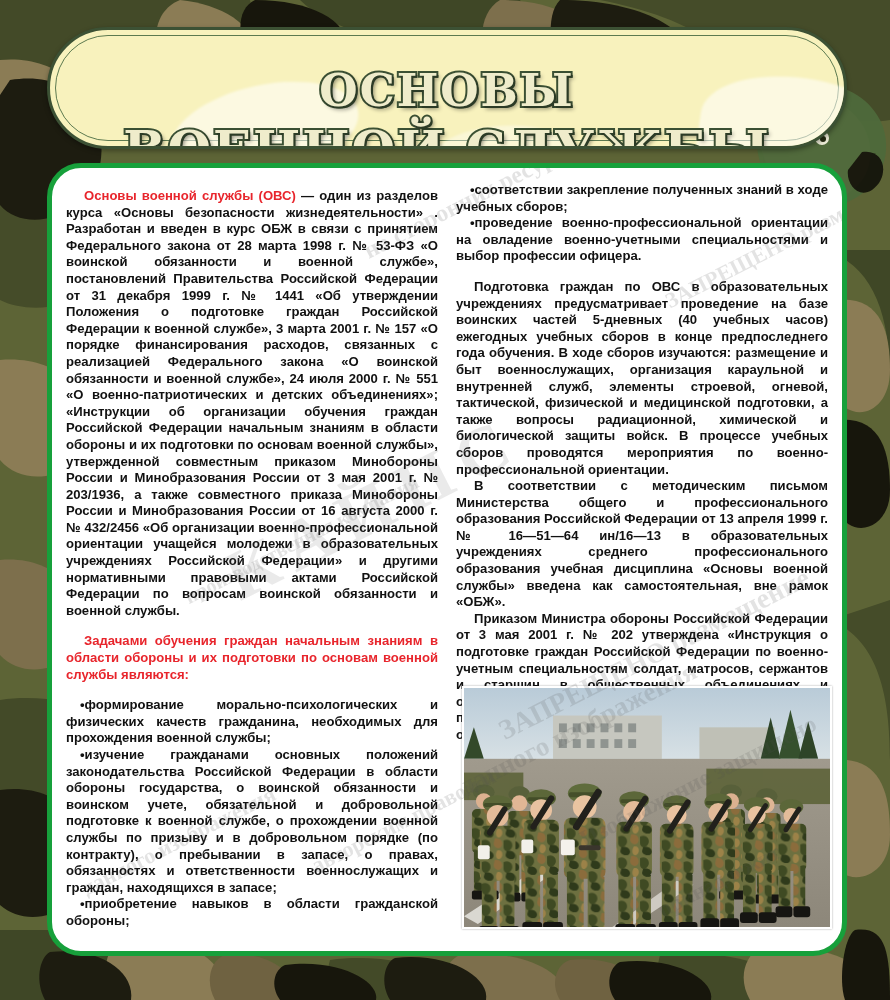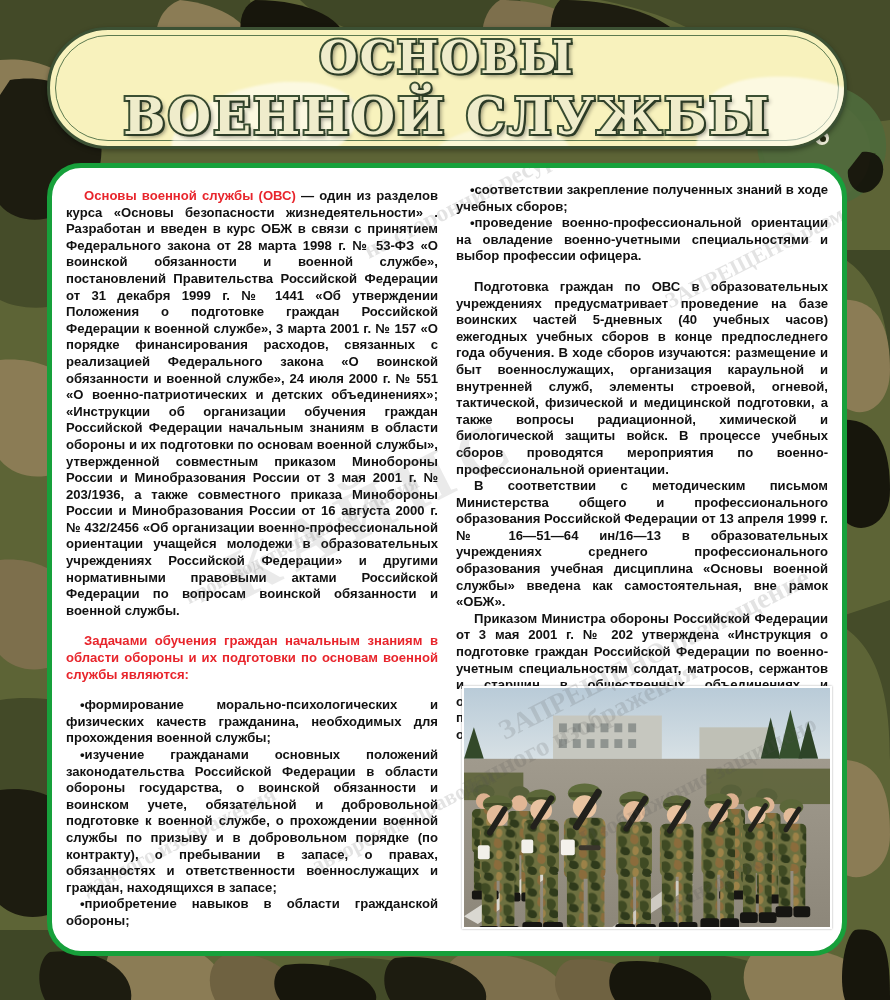--- a/index.html
+++ b/index.html
@@ -71,20 +71,21 @@
     font-family: "DejaVu Serif", "Liberation Serif", serif;
     font-weight: bold;
     color: #efeccb;
     letter-spacing: 2px;
     line-height: 1;
     -webkit-text-stroke: 4px #3c5134;
     paint-order: stroke fill;
     text-shadow:
        2px 2px 0 #2c3b26,
        3px 3px 4px rgba(0,0,0,0.45);
+    margin-top: 33px;
   }
   #title-line-1 { font-size: 44px; }
   #title-line-2 { font-size: 50px; margin-top: 12px; }
 
   
   #content-card {
     position: absolute;
     left: 47px;
     top: 163px;
     width: 800px;

